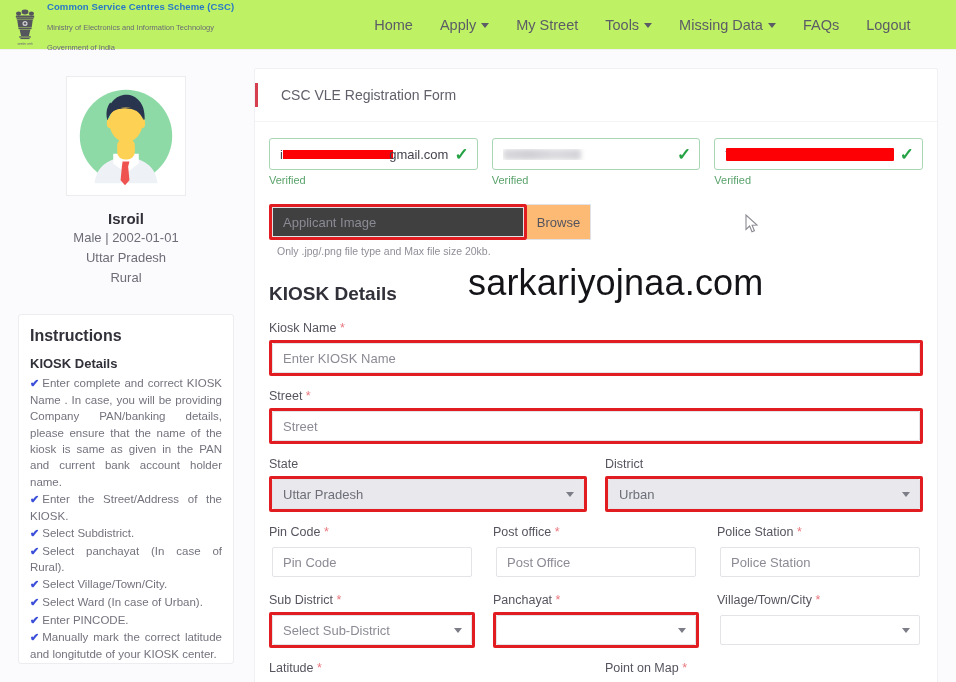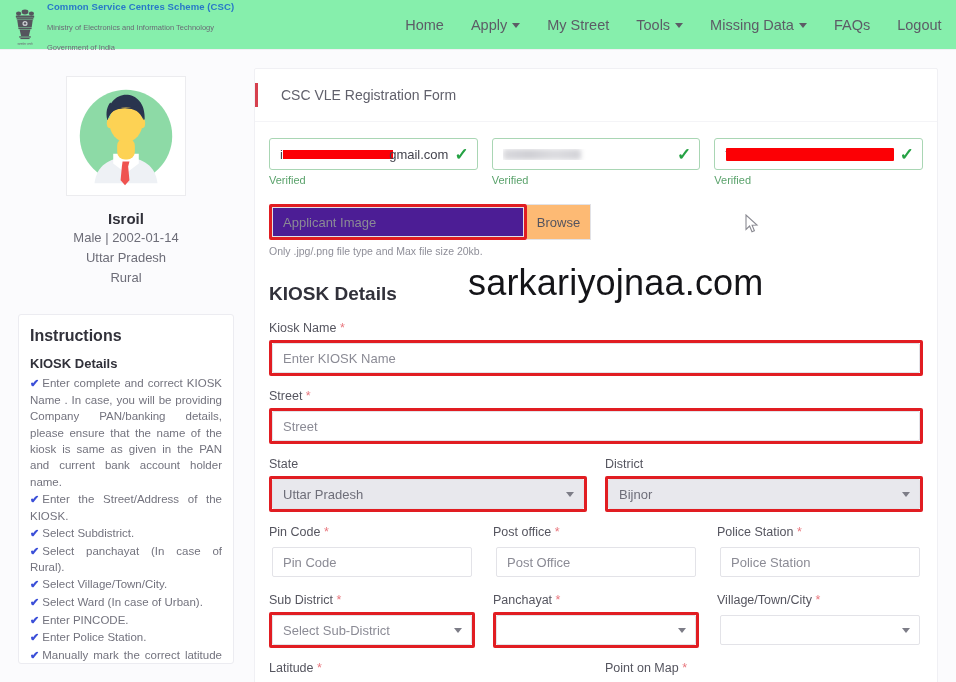--- a/index.html
+++ b/index.html
@@ -10,28 +10,27 @@
     background: #fbfbfd;
     font-family: "Liberation Sans", sans-serif;
     color: #4a4a55;
     overflow: hidden;
     position: relative;
   }
 
   
   .navbar {
     height: 50px;
-    background: #86efac;
+    background: #bef264;
     display: flex;
     align-items: center;
     padding: 0 18px 0 10px;
     border-bottom: 1px solid #f0f0f3;
     position: relative;
     z-index: 5;
-    gap: 31px;
   }
   .brand { display: flex; align-items: center; gap: 7px; flex: 0 0 auto; }
   .emblem { width: 30px; height: 42px; flex: 0 0 auto; }
   .brand-text { line-height: 1.25; }
   .brand-line1 {
     font-size: 9.5px; font-weight: bold; color: #2878c8; letter-spacing: 0.1px;
   }
   .brand-line2 { font-size: 7.5px; color: #6a6a75; }
   .brand-line3 { font-size: 7.5px; color: #6a6a75; text-align: center; }
 
@@ -188,37 +187,37 @@
     width: 322px;
   }
   .hl-red {
     border: 3px solid #e11d22;
     border-radius: 2px;
   }
   .upload-input-wrap { flex: 1 1 auto; min-width: 0; }
   .upload-input {
     height: 30px;
     border: 1px solid #e2e2e6;
-    background: #4c1d95;
+    background: #404040;
     display: flex; align-items: center;
     padding: 0 10px;
     font-size: 13px; color: #8b8b95;
   }
   .browse-btn {
     width: 64px; flex: 0 0 64px;
     background: #fdba74;
     border: 1px solid #e2e2e6;
     border-left: none;
     display: flex; align-items: center; justify-content: center;
     font-size: 13px; color: #54545f;
     cursor: pointer;
     margin-left: 0;
   }
   .upload-hint {
-    font-size: 10.5px; color: #8f8f99; margin-top: 5px;
+    font-size: 10.5px; color: #8f8f99; margin-top: 5px; margin-left: 8px;
   }
 
   
   .section-title {
     font-size: 19px; font-weight: bold; color: #31313a;
     margin-top: 26px; margin-bottom: 16px;
   }
 
   .field-label {
     font-size: 12.5px; color: #55555f; margin-bottom: 5px; white-space: nowrap;
@@ -362,38 +361,37 @@
           <rect x="51" y="62" width="18" height="22" rx="8" fill="#fdd254"></rect>
           <ellipse cx="60" cy="46" rx="17" ry="20" fill="#fdd254"></ellipse>
           <ellipse cx="43.5" cy="47" rx="3" ry="5" fill="#fdd254"></ellipse>
           <ellipse cx="76.5" cy="47" rx="3" ry="5" fill="#fdd254"></ellipse>
           <path d="M41 44 c-1-17 9-26 19-26 s20 8 19 26 c-3-9-8-13-19-13 s-16 4-19 13 z" fill="#29344e"></path>
           <path d="M41 44 c-2-8 0-14 3-18 c6 8 22 7 30 2 c3 4 5 9 4 16 c-4-9-9-12-19-12 s-15 3-18 12 z" fill="#29344e"></path>
         </svg>
       </div>
       <div class="profile-name">Isroil</div>
       <div class="profile-meta">
-        <div>Male | 2002-01-14</div>
+        <div>Male | 2002-01-01</div>
         <div>Uttar Pradesh</div>
         <div>Rural</div>
       </div>
     </div>
 
     <div class="instructions">
       <div class="instr-title">Instructions</div>
       <div class="instr-sub">KIOSK Details</div>
       <ul class="instr-list">
         <li><span class="tick">✔</span><span>Enter complete and correct KIOSK Name . In case, you will be providing Company PAN/banking details, please ensure that the name of the kiosk is same as given in the PAN and current bank account holder name.</span></li>
         <li><span class="tick">✔</span><span>Enter the Street/Address of the KIOSK.</span></li>
         <li><span class="tick">✔</span><span>Select Subdistrict.</span></li>
         <li><span class="tick">✔</span><span>Select panchayat (In case of Rural).</span></li>
         <li><span class="tick">✔</span><span>Select Village/Town/City.</span></li>
         <li><span class="tick">✔</span><span>Select Ward (In case of Urban).</span></li>
         <li><span class="tick">✔</span><span>Enter PINCODE.</span></li>
-        <li><span class="tick">✔</span><span>Enter Police Station.</span></li>
         <li><span class="tick">✔</span><span>Manually mark the correct latitude and longitutde of your KIOSK center.</span></li>
       </ul>
     </div>
   </div>
 
   <div class="col-right">
     <div class="form-card">
 
       <div class="form-head">
         <div class="head-bar"></div>
@@ -474,21 +472,21 @@
               <div class="sel-input disabled">
                 <span>Uttar Pradesh</span>
                 <span class="chev"></span>
               </div>
             </div>
           </div>
           <div>
             <div class="field-label">District</div>
             <div class="wrap-hl">
               <div class="sel-input disabled">
-                <span>Bijnor</span>
+                <span>Urban</span>
                 <span class="chev"></span>
               </div>
             </div>
           </div>
         </div>
 
         <div class="row-block grid3">
           <div>
             <div class="field-label">
               <span>Pin Code</span>

